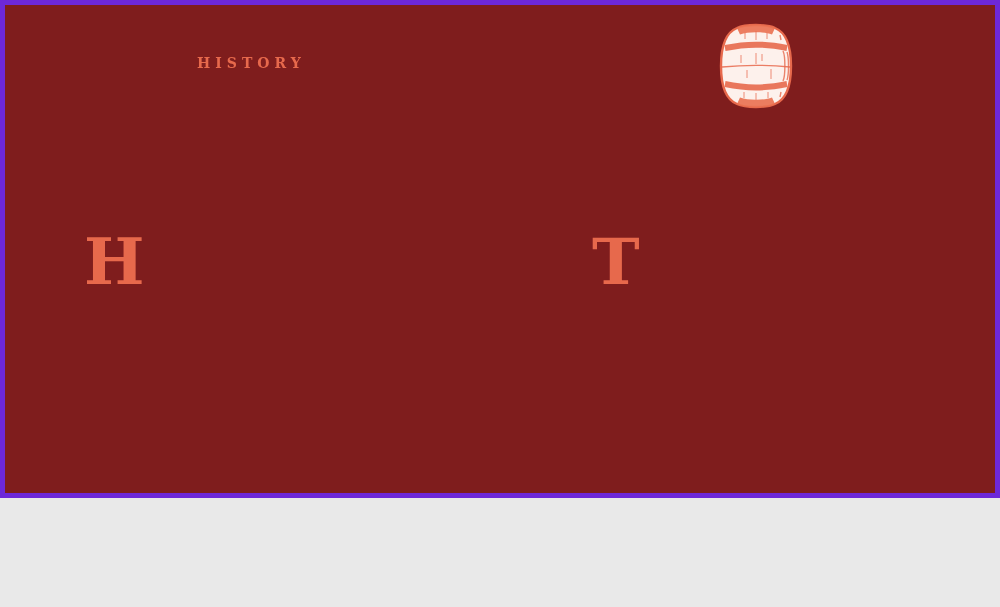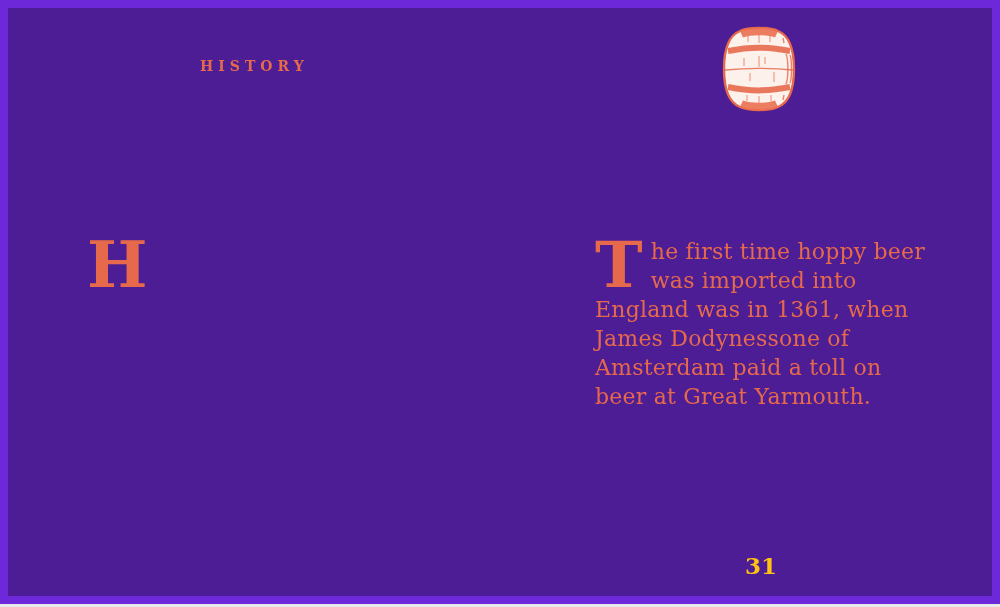--- a/index.html
+++ b/index.html
@@ -4,24 +4,24 @@
 <style>
   html, body {
     margin: 0;
     padding: 0;
     background: #e9e9e9;
     font-family: "DejaVu Serif", "Liberation Serif", serif;
   }
   .spread {
     position: relative;
     width: 1000px;
-    height: 604px;
+    height: 498px;
     box-sizing: border-box;
-    background: #4c1d95;
-    border: 8px solid #6d28d9;
+    background: #7f1d1d;
+    border: 5px solid #6d28d9;
     overflow: hidden;
   }
   .page {
     position: absolute;
     top: 0;
     height: 599px;
     width: 496px;
   }
   .page-left  { left: 0; }
   .page-right { left: 496px; }
@@ -125,23 +125,18 @@
       </g>
 
       <g stroke="#e7694c" stroke-width="1.4" fill="none" opacity="0.8">
         <path d="M 66,30 C 68.5,35 68.5,55 66,60"></path>
         <path d="M 70,31 C 72,36 72,54 70,59"></path>
         <path d="M 63,14 L 64,19"></path>
         <path d="M 63,76 L 64,71"></path>
       </g>
     </svg>
 
-    <p class="para para-right"><span class="dropcap">T</span><span class="para-text">he first time hoppy beer
-was imported into
-England was in 1361, when
-James Dodynessone of
-Amsterdam paid a toll on
-beer at Great Yarmouth.</span></p>
+    <p class="para para-right"><span class="dropcap">T</span></p>
 
     <div class="page-number page-number-right">31</div>
   </div>
 
 </div>
 
 </body></html>

